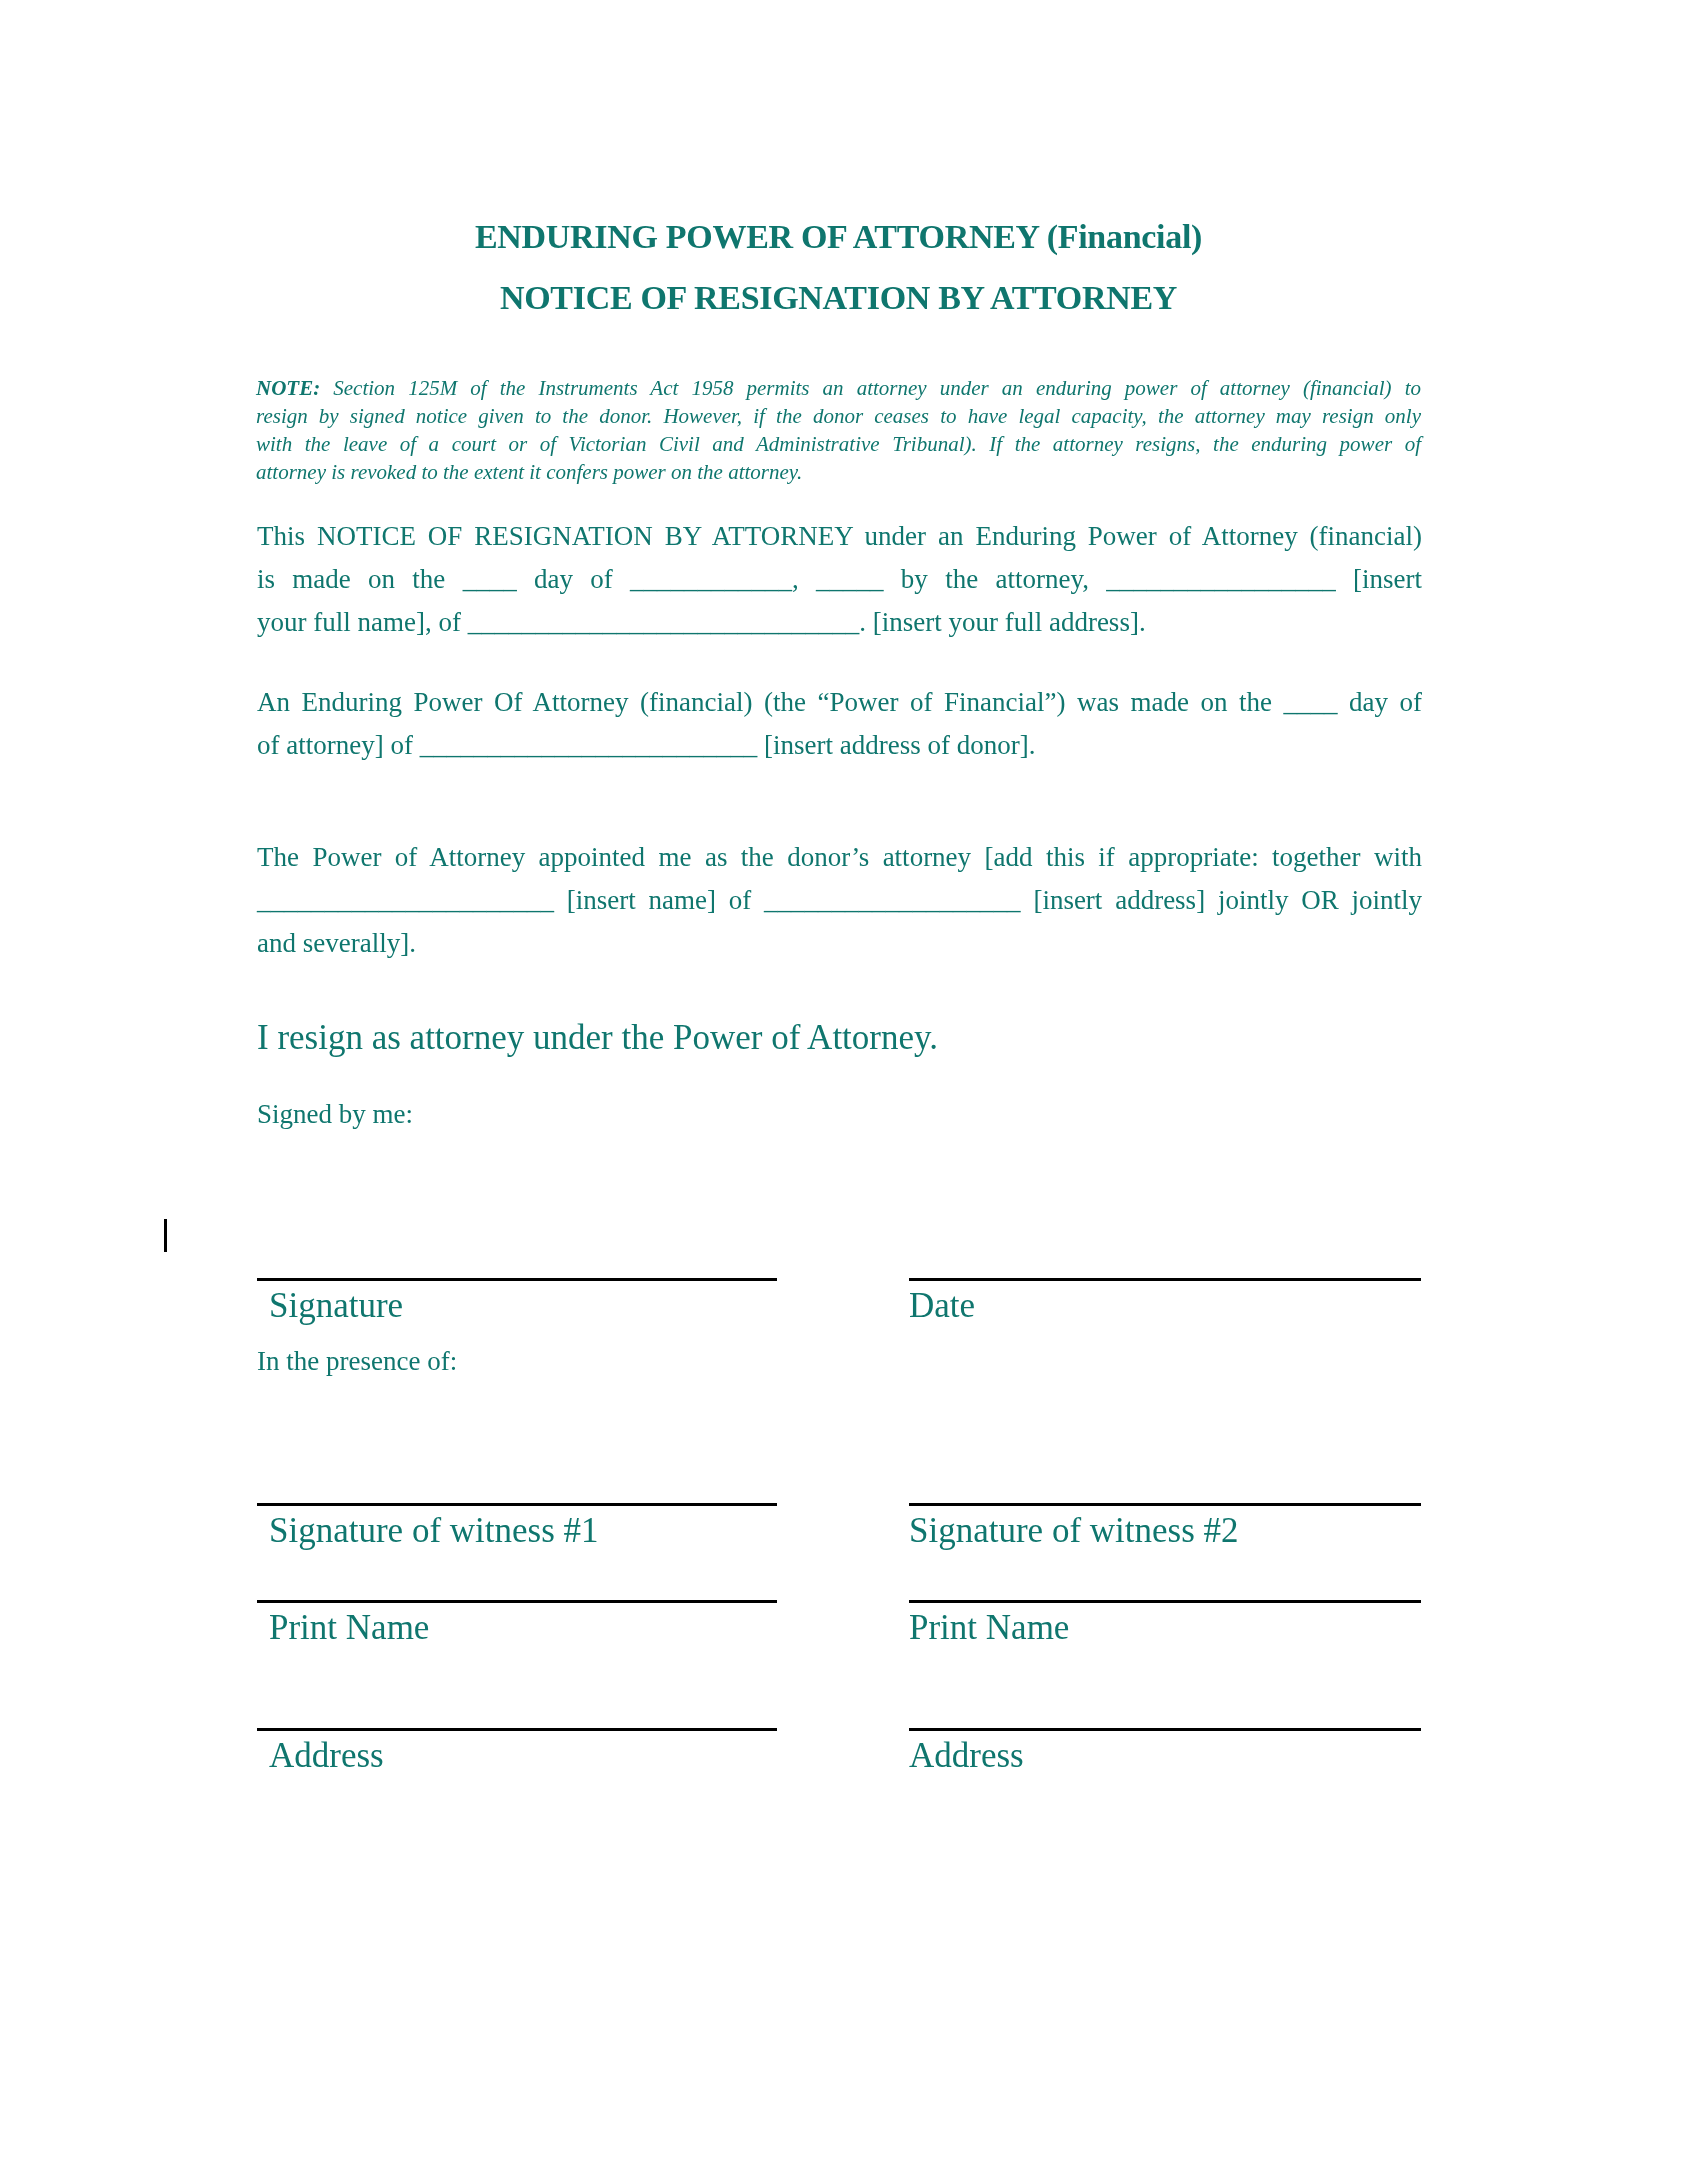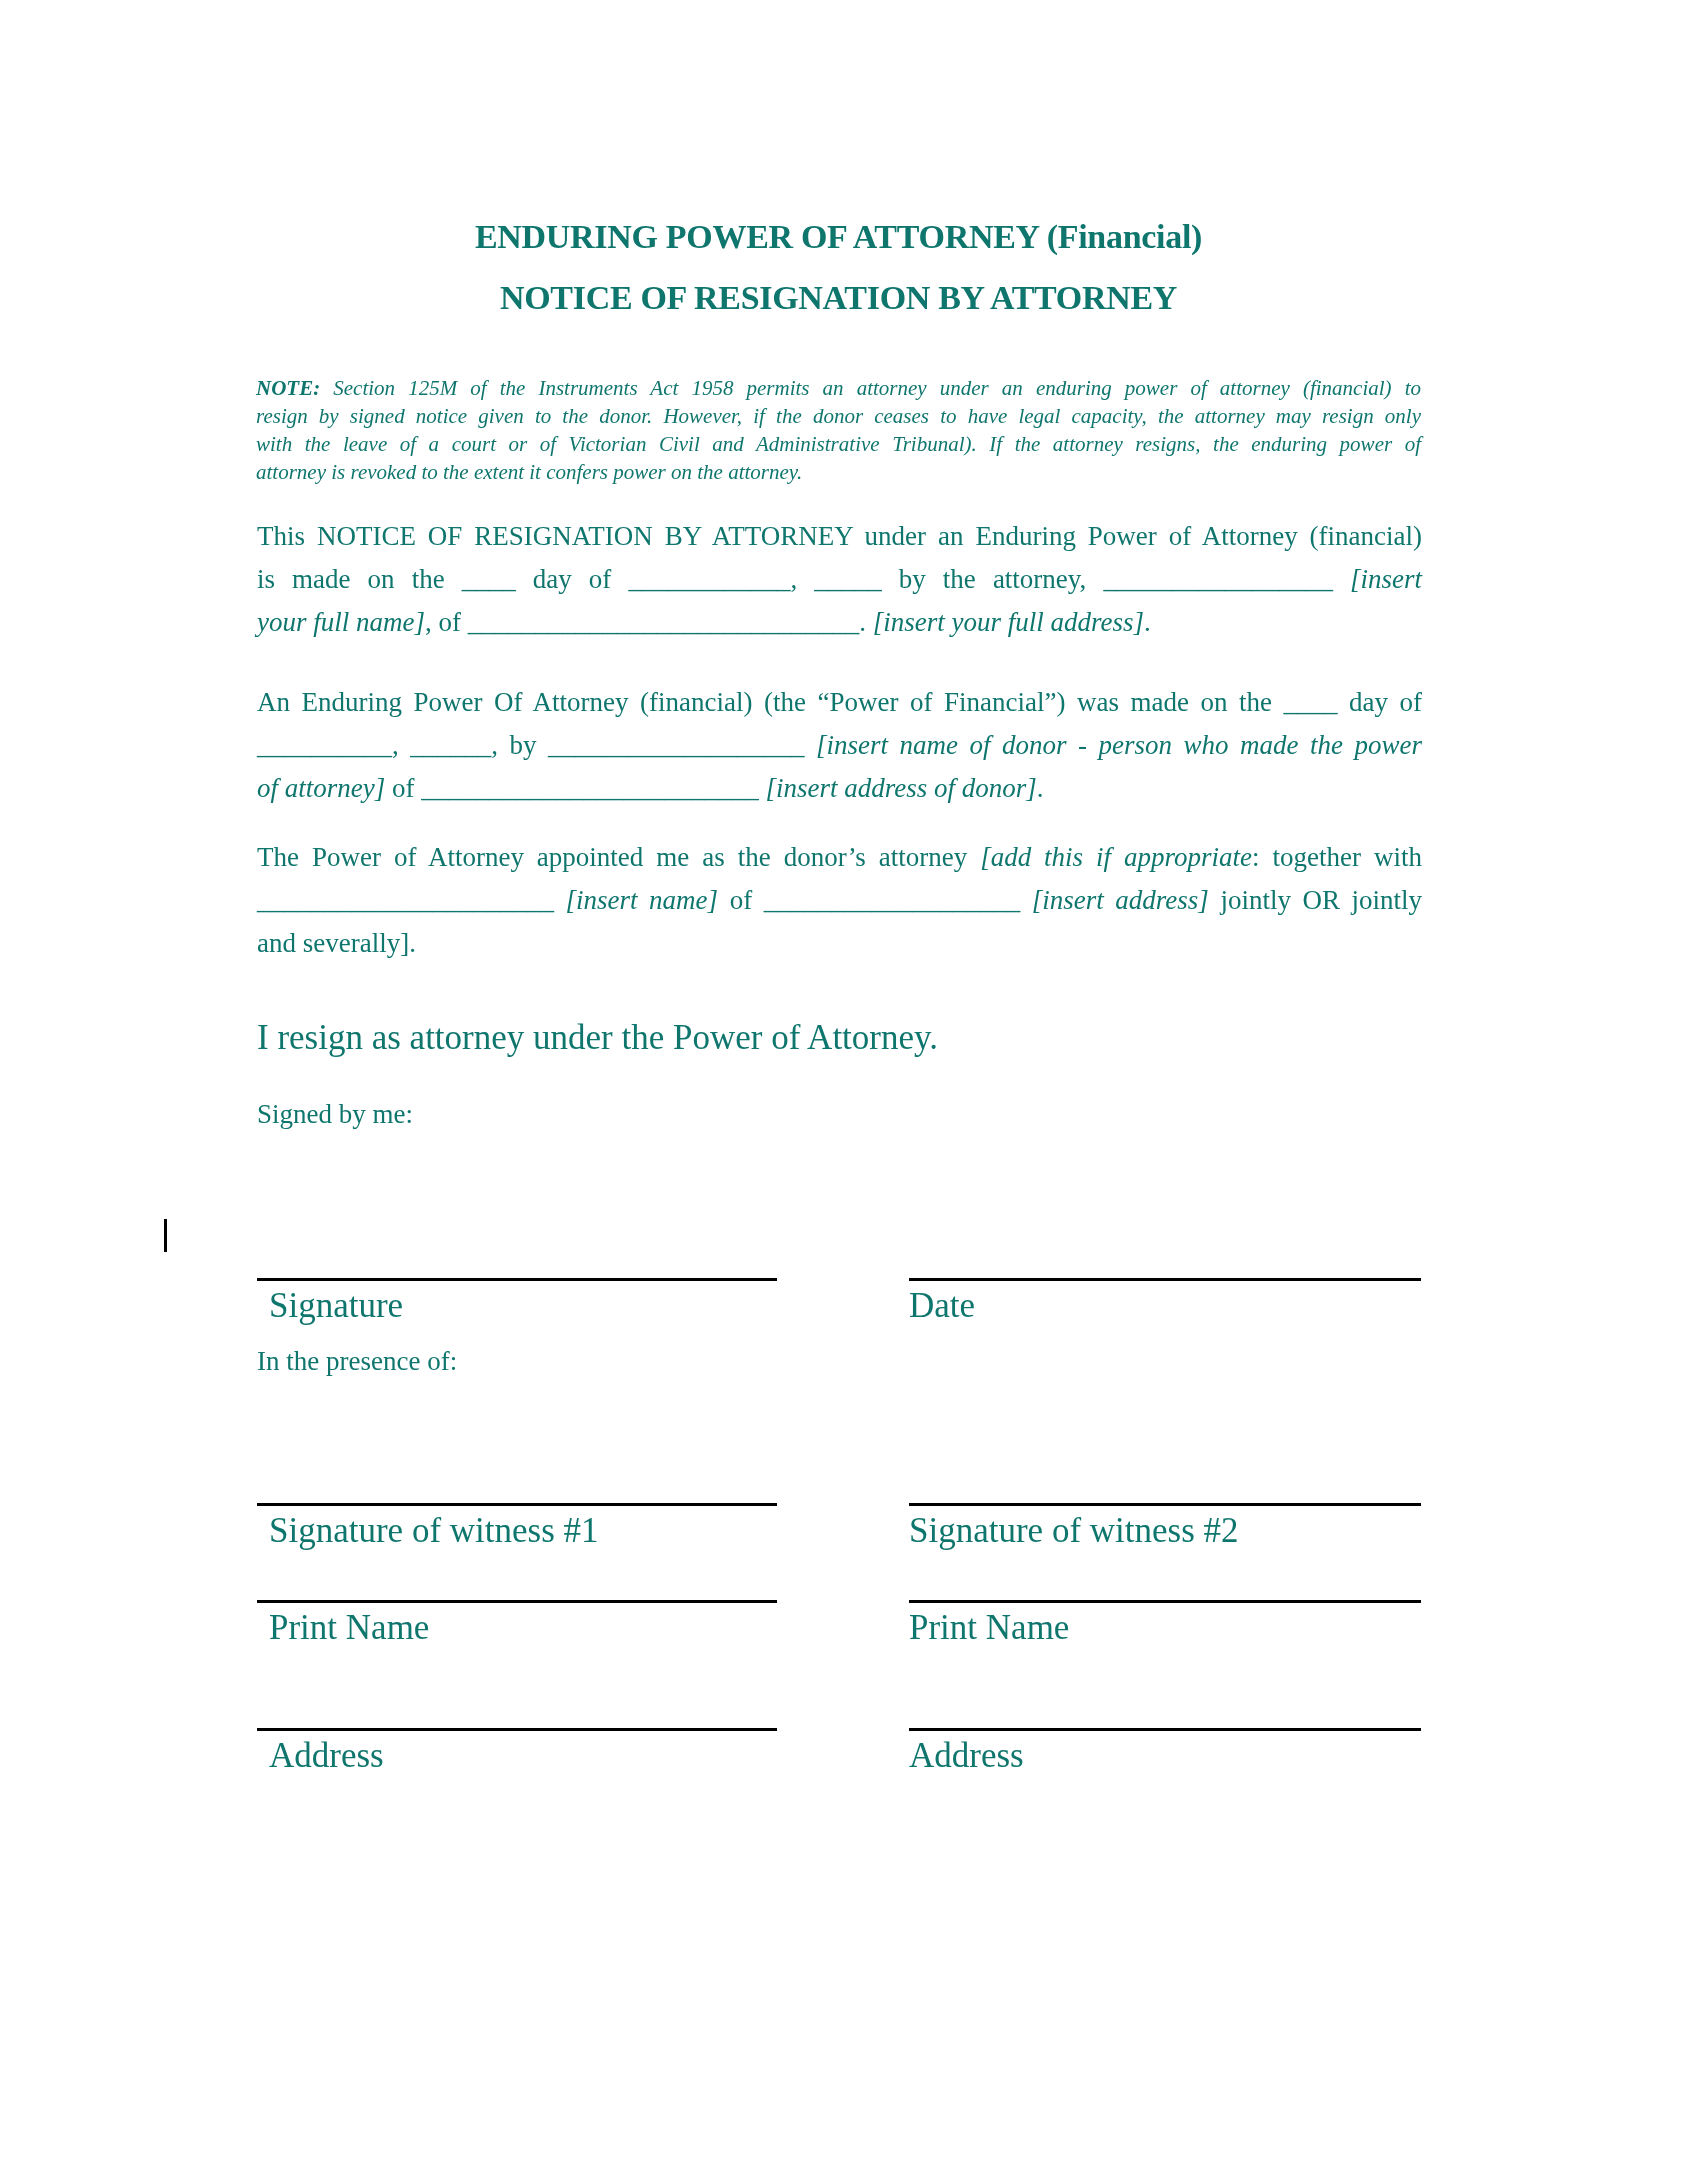--- a/index.html
+++ b/index.html
@@ -16,21 +16,21 @@
     white-space:nowrap;
   }
   .note {
     left:256px; width:1165px; font-style:italic; font-size:21px;
     line-height:28px;
   }
   .para {
     left:257px; width:1165px; font-size:27px; line-height:43px;
   }
   .j { text-align:justify; text-align-last:justify; }
-  .it { font-style:italic; }
+  .it { }
   .b { font-weight:bold; }
   .heading { left:257px; font-size:27px; font-weight:normal; }
   .plain { font-size:35px; }
   .rule { height:3px; background:#000; }
   .rule.lcol { left:257px; width:520px; }
   .rule.rcol { left:909px; width:512px; }
   .lab-l { left:269px; }
   .lab-r { left:909px; }
   .cursor-mark { left:164px; top:1219px; width:3px; height:33px; background:#000; }
 </style>
@@ -50,21 +50,20 @@
   </div>
 
   <div class="abs para" style="top:515px">
     <div class="j">This NOTICE OF RESIGNATION BY ATTORNEY under an Enduring Power of Attorney (financial)</div>
     <div class="j"><span>is made on the ____ day of ____________, _____ by the attorney, _________________ </span><span class="it">[insert</span></div>
     <div><span class="it">your full name]</span><span>, of _____________________________. </span><span class="it">[insert your full address]</span><span>.</span></div>
   </div>
 
   <div class="abs para" style="top:681px">
     <div class="j">An Enduring Power Of Attorney (financial) (the “Power of Financial”) was made on the ____ day of</div>
-    <div class="j"><span>__________, ______, by ___________________ </span><span class="it">[insert name of donor - person who made the power</span></div>
     <div><span class="it">of attorney]</span><span> of _________________________ </span><span class="it">[insert address of donor]</span><span>.</span></div>
   </div>
 
   <div class="abs para" style="top:836px">
     <div class="j"><span>The Power of Attorney appointed me as the donor’s attorney </span><span class="it">[add this if appropriate</span><span>: together with</span></div>
     <div class="j"><span>______________________ </span><span class="it">[insert name]</span><span> of ___________________ </span><span class="it">[insert address]</span><span> jointly OR jointly</span></div>
     <div>and severally].</div>
   </div>
 
   <div class="abs plain" style="left:257px; top:1018px">I resign as attorney under the Power of Attorney.</div>

